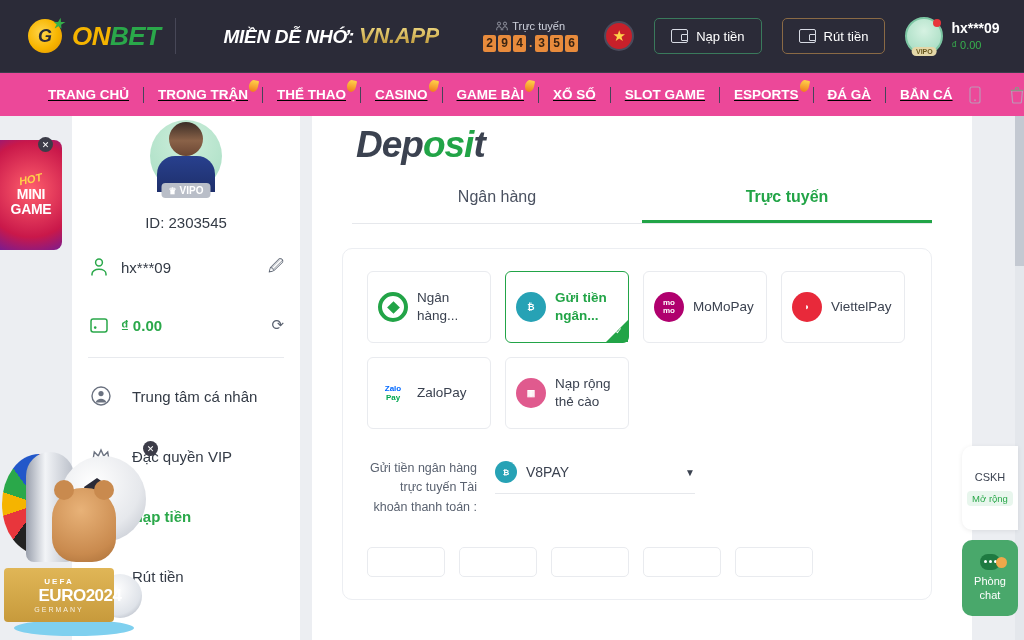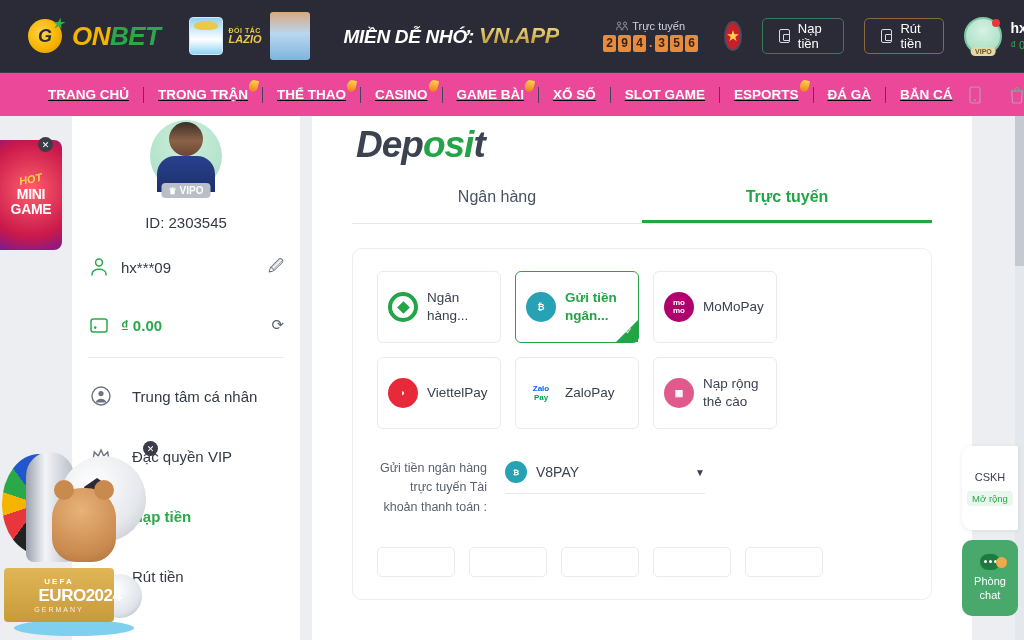--- a/index.html
+++ b/index.html
@@ -190,21 +190,21 @@
   .page-title .b { color:#22a447; }
 
   .tabs { display:flex; margin:22px 40px 0 40px; border-bottom:1px solid #e6e8ec; }
   .tab {
     flex:1; text-align:center; padding-bottom:14px; font-size:16px;
     color:#4a5160; cursor:pointer;
   }
   .tab.active { color:#22a447; font-weight:bold; border-bottom:3px solid #22a447; }
 
   .panel {
-    margin:24px 40px 0 40px; border:1px solid #eceef2; border-radius:10px;
+    margin:24px 40px 0 30px; border:1px solid #eceef2; border-radius:10px;
     padding:22px 24px 0 24px; height:352px; overflow:hidden;
   }
 
   .pay-grid { display:flex; flex-wrap:wrap; gap:14px; }
   .pay-card {
     width:124px; height:72px; border:1px solid #e9ebef; border-radius:6px;
     background:#fff; display:flex; align-items:center; gap:9px;
     padding:0 10px; cursor:pointer; position:relative;
   }
   .pay-card.selected { border:1px solid #22a447; }
@@ -365,28 +365,20 @@
         <span>G</span>
         <span class="star">★</span>
       </div>
       <div class="logo-text">
         <span class="on">ON</span><span class="bet">BET</span>
       </div>
     </div>
 
     <div class="hdr-div"></div>
 
-    <div class="lazio">
-      <div class="lazio-crest"></div>
-      <div class="lazio-txt">
-        <div class="p1">ĐỐI TÁC</div>
-        <div class="p2">LAZIO</div>
-      </div>
-      <div class="lazio-player"></div>
-    </div>
 
     <div class="promo-text">
       <span>MIỀN DỄ NHỚ:</span>
       <span class="vn">VN.APP</span>
     </div>
 
     <div class="online-box">
       <div class="online-label">
         <svg class="nav-ic" style="width:12px;height:11px" viewBox="0 0 16 14">
           <circle cx="4" cy="3.2" r="2.1" fill="none" stroke="#cfd2dd" stroke-width="1.1"></circle>

